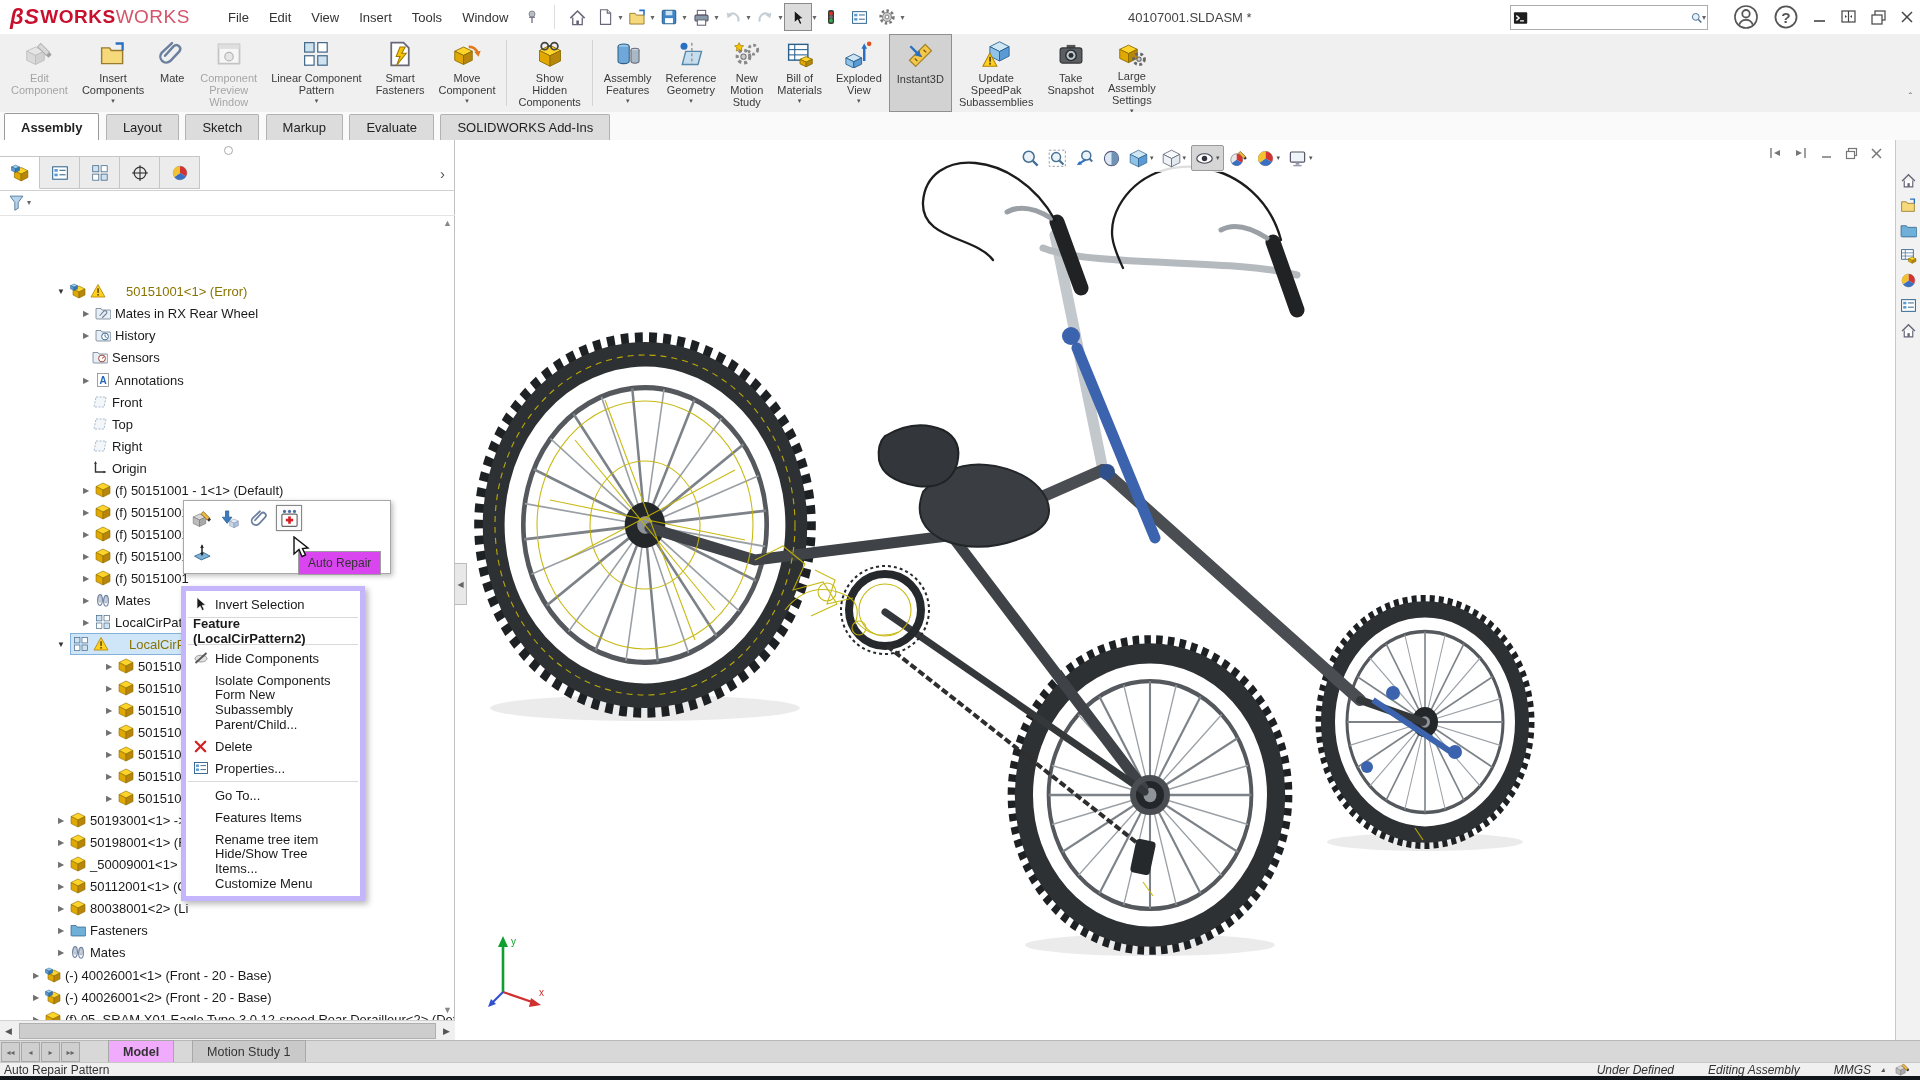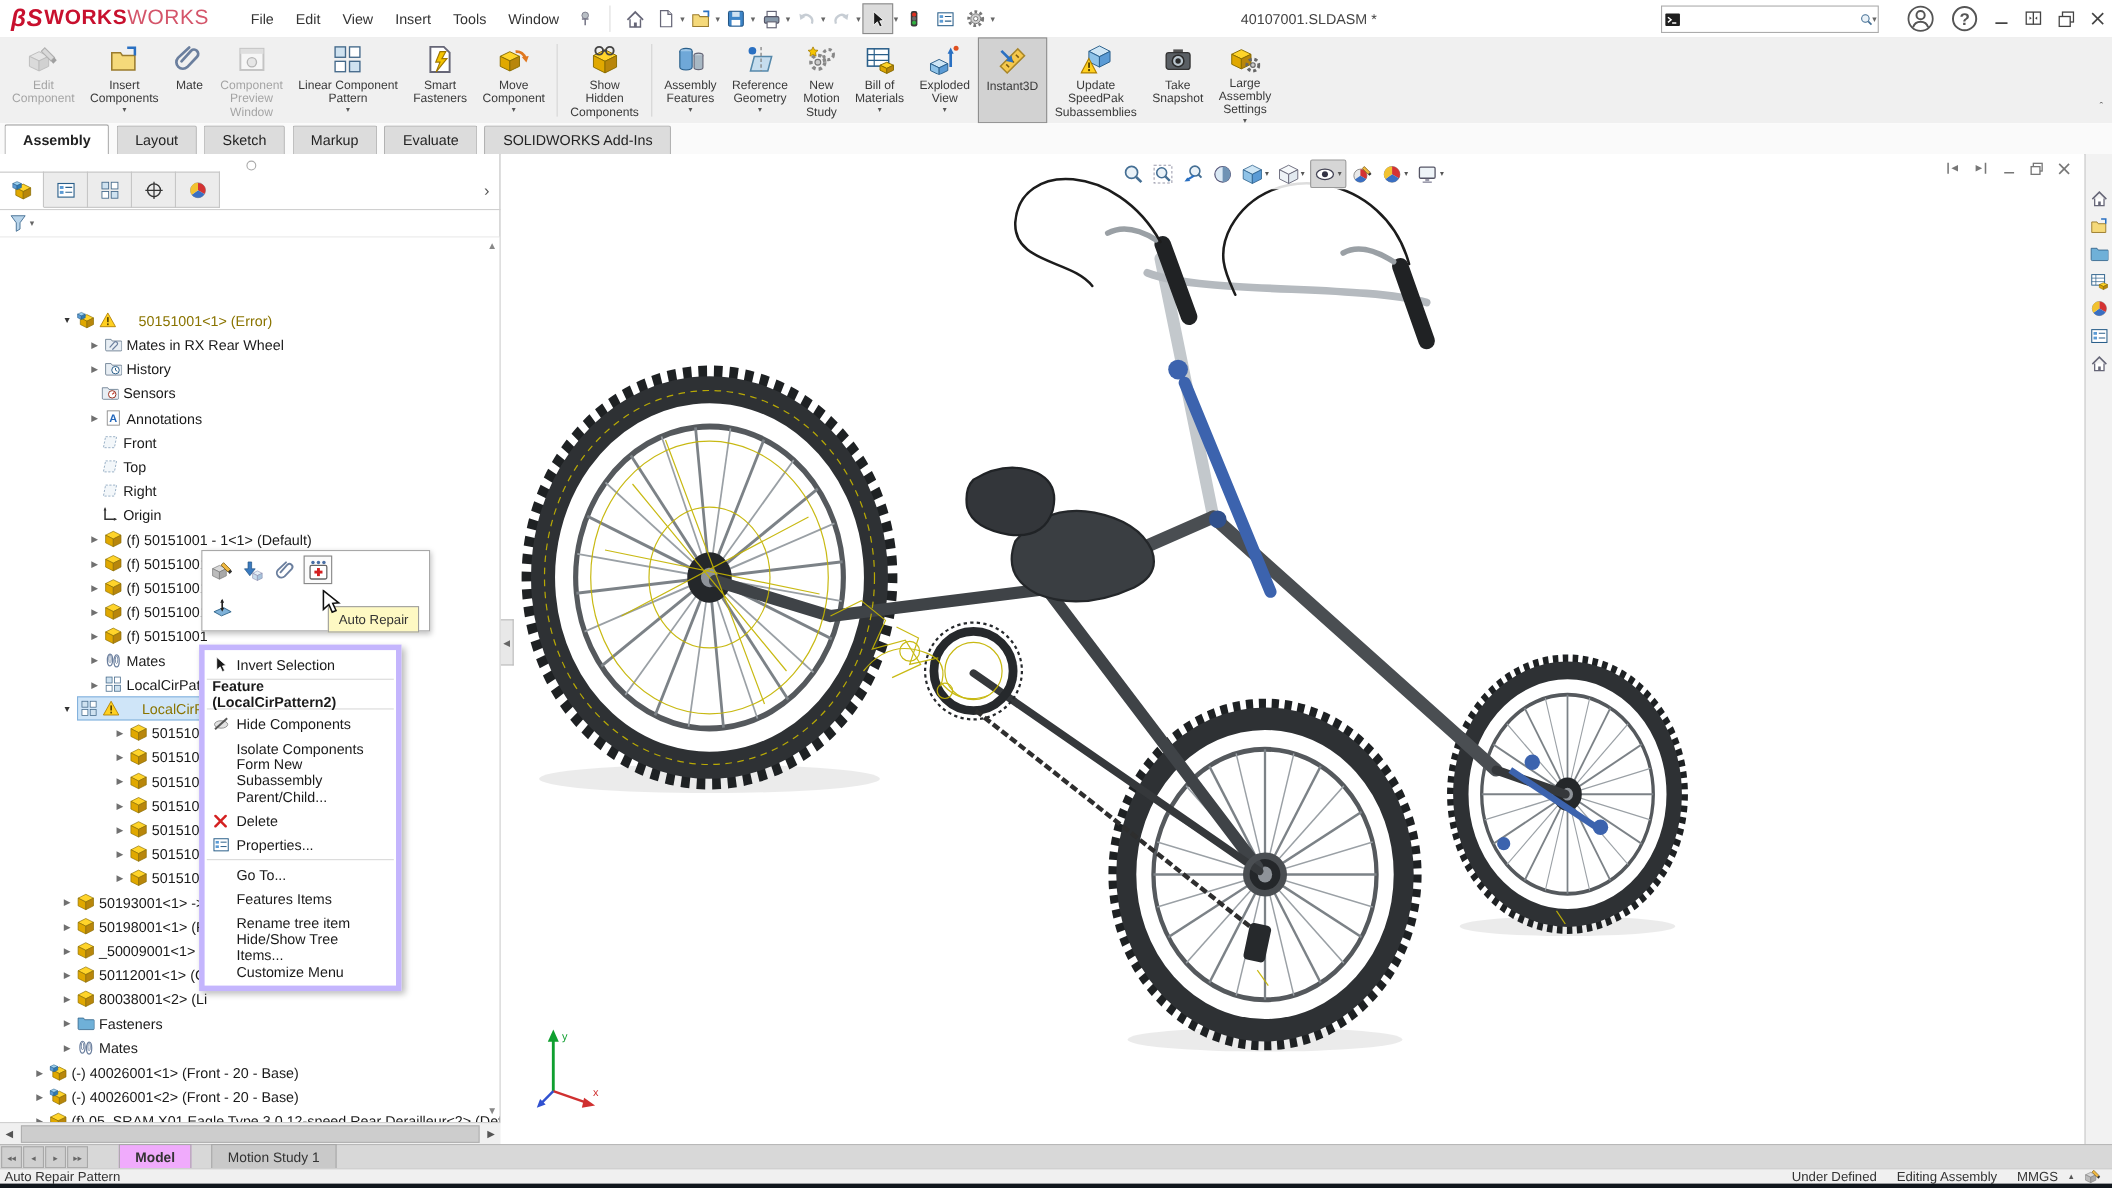--- a/index.html
+++ b/index.html
@@ -84,34 +84,34 @@
   #ctxtoolbar{left:183px;top:500px;width:206px;height:72px;background:#fff;border:1px solid #a8a8a8;
               box-shadow:2px 2px 5px rgba(0,0,0,.25);z-index:30;}
   .ctb-ico{position:absolute;width:24px;height:24px;display:flex;align-items:center;justify-content:center;}
   .ctb-ico.hl{border:1px solid #888;background:#fbfbfb;box-shadow:0 0 2px rgba(0,0,0,.2);}
   #ctxmenu{left:181px;top:586px;width:184px;background:#fff;border:5px solid #c4b5fd;
            box-shadow:3px 3px 6px rgba(0,0,0,.28);z-index:40;padding:2px 0;box-sizing:border-box;}
   .cmi{display:flex;align-items:center;height:22px;font-size:13px;color:#1a1a1a;padding:0 10px 0 7px;}
   .mico{width:22px;height:16px;flex:none;display:flex;align-items:center;}
   .cmi.hdr{font-weight:bold;}
   .csep{height:1px;background:#d9d9d9;margin:2px 2px;}
-  #tooltip{left:298px;top:551px;height:22px;background:#fef9c3;border:1px solid #9e9e9e;z-index:50;
+  #tooltip{left:298px;top:551px;height:22px;background:#d946ef;border:1px solid #9e9e9e;z-index:50;
            display:flex;align-items:center;padding:0 9px;font-size:12px;color:#333;}
   #cursor{left:291px;top:536px;z-index:60;}
   
   #bottombar{left:0;top:1040px;width:1920px;height:22px;background:#d8d8d8;border-top:1px solid #b8b8b8;
              display:flex;align-items:flex-end;box-sizing:border-box;}
   .navb{width:17px;height:18px;background:#cfcfcf;border:1px solid #a8a8a8;display:flex;align-items:center;
         justify-content:center;font-size:8px;color:#666;margin-left:1px;}
   .btab{height:21px;display:flex;align-items:center;padding:0 14px;font-size:12.5px;background:#c9c9c9;
         border:1px solid #a8a8a8;border-bottom:none;margin-left:18px;color:#333;}
   .btab.active{background:#f0abfc;font-weight:bold;}
   #statusbar{left:0;top:1062px;width:1920px;height:14px;background:#f0f0f0;border-top:1px solid #c8c8c8;
              display:flex;align-items:center;font-size:12px;color:#333;box-sizing:border-box;}
-  #status-right{margin-left:auto;display:flex;align-items:center;gap:18px;margin-right:10px;}
+  #status-right{margin-left:auto;display:flex;align-items:center;gap:34px;margin-right:10px;font-style:italic;}
   #darkstrip{left:0;top:1076px;width:1920px;height:4px;background:#10161c;}
 </style>
 </head>
 <body>
 
 <svg width="0" height="0" style="position:absolute">
 <defs>
 <symbol id="s-cube" viewBox="0 0 16 16">
         <polygon points="8,1 15,4.5 8,8 1,4.5" fill="#ffd42a" stroke="#8a6d00" stroke-width=".6"></polygon>
         <polygon points="1,4.5 8,8 8,15 1,11.5" fill="#e0a800" stroke="#8a6d00" stroke-width=".6"></polygon>

